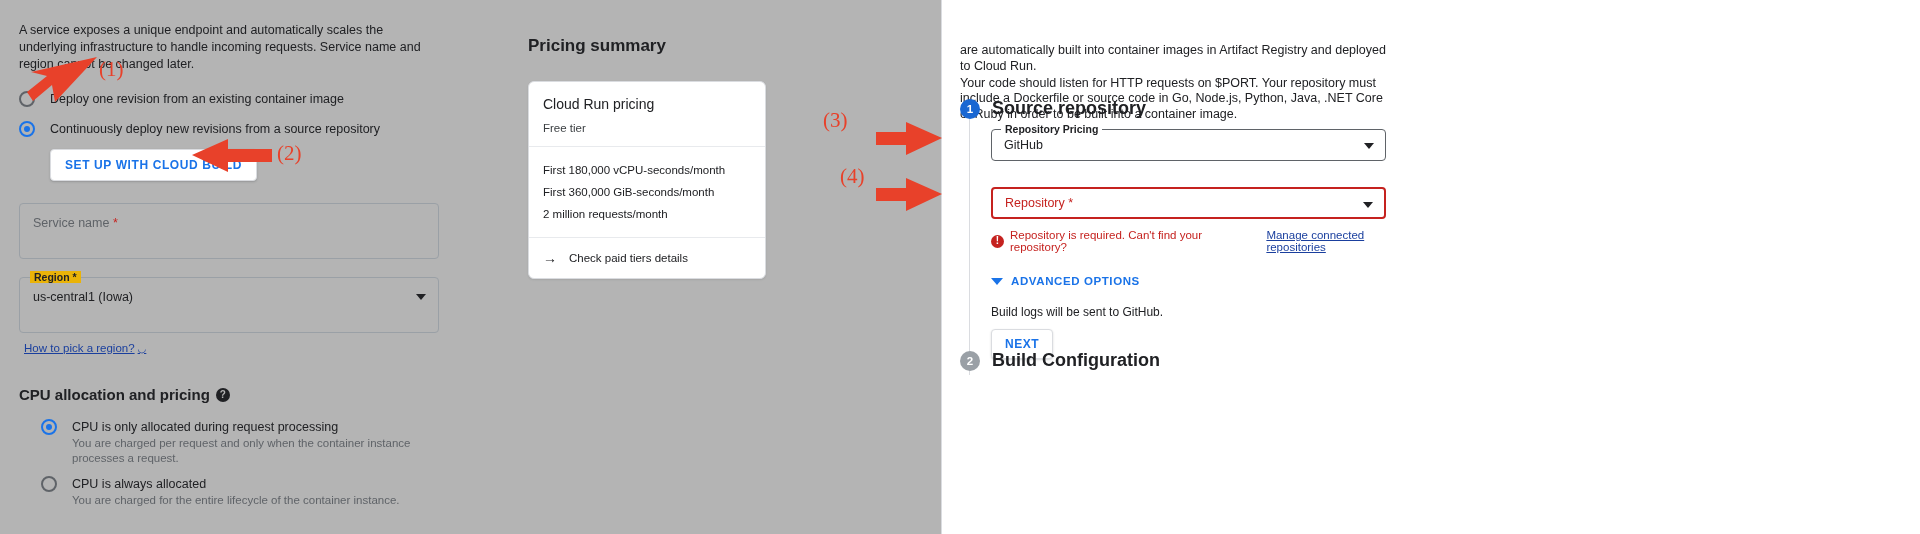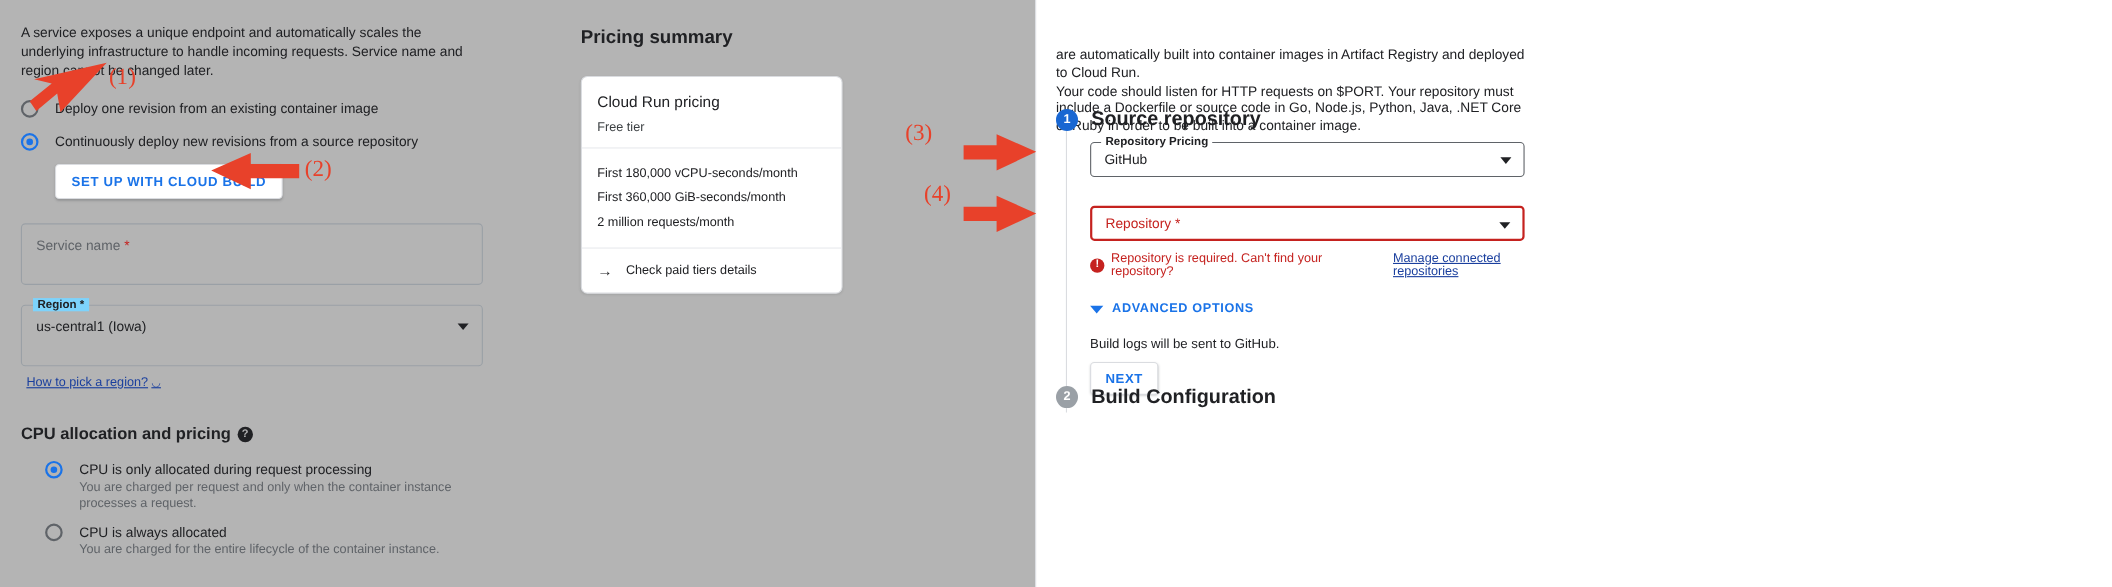--- a/index.html
+++ b/index.html
@@ -79,21 +79,21 @@
     border: 1px solid #9aa0a6; border-radius: 4px;
     background: transparent;
   }
   .field .ph {
     position: absolute; left: 13px; top: 12px;
     font-size: 12.5px; color: #5f6368;
   }
   .field .ph .req { color: #c5221f; }
   .field-legend {
     position: absolute; left: 10px; top: -7px;
-    background: #7dd3fc; padding: 0 4px;
+    background: #eab308; padding: 0 4px;
     font-size: 10.5px; color: #202124; font-weight: 700;
   }
   .field-value {
     position: absolute; left: 13px; top: 12px;
     font-size: 12.5px; color: #202124;
   }
   .field .caret {
     position: absolute; right: 12px; top: 16px;
     width: 0; height: 0;
     border-left: 5px solid transparent;
@@ -117,21 +117,21 @@
     width: 14px; height: 14px; border-radius: 50%;
     background: #202124; color: #b4b4b4;
     font-size: 10px; font-weight: 700;
     display: inline-flex; align-items: center; justify-content: center;
     line-height: 1;
   }
   .cpu-group { margin-top: 14px; margin-left: 22px; }
 
   
   #mid-col {
-    position: absolute; left: 528px; top: 4px; width: 330px;
+    position: absolute; left: 528px; top: 16px; width: 330px;
   }
   .pricing-title {
     margin-top: 20px;
     font-size: 17px; font-weight: 700; color: #202124;
   }
   .pricing-card {
     margin-top: 25px;
     width: 238px;
     border: 1px solid #dadce0;
     border-radius: 6px;

